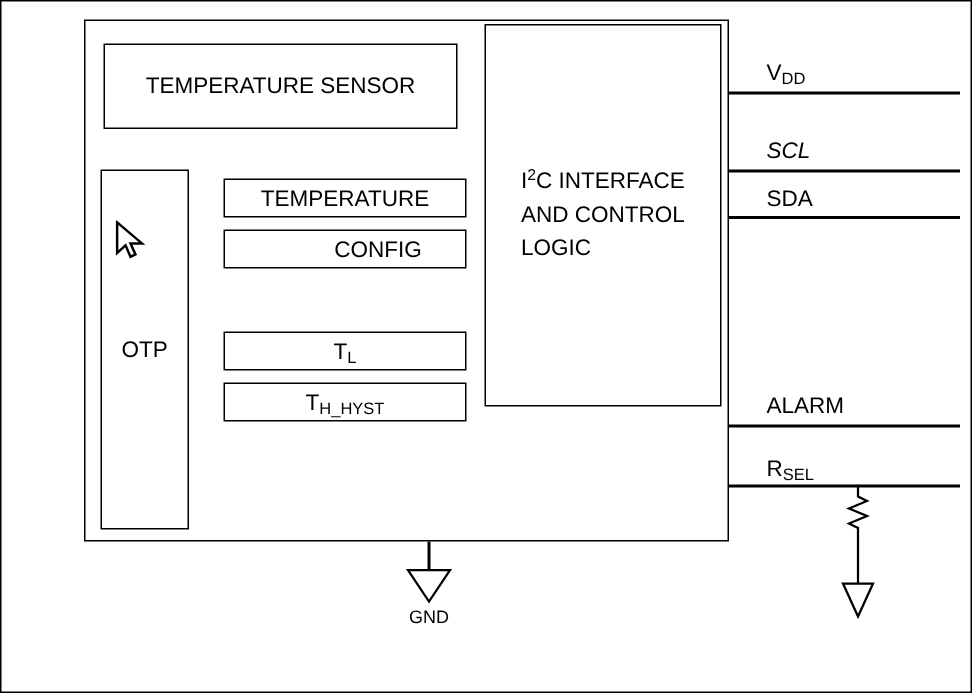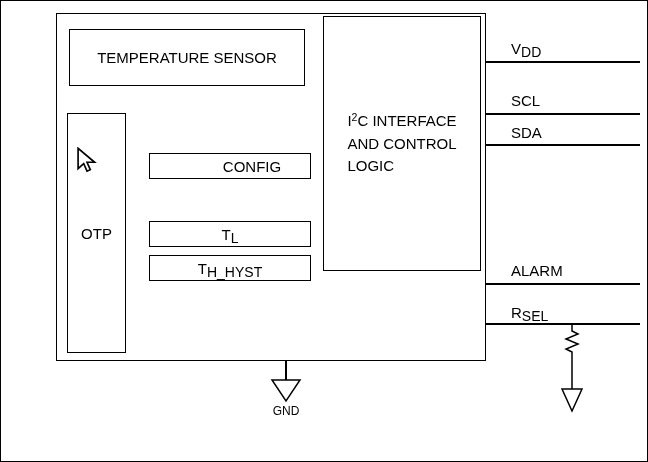--- a/index.html
+++ b/index.html
@@ -10,24 +10,24 @@
          display:flex; align-items:center; justify-content:center;
          text-align:left; font-size:15px; }
   .chip { left:55px; top:12px; width:430px; height:348px; }
   .ts   { left:68px; top:28px; width:236px; height:57px; }
   .otp  { left:66px; top:112px; width:59px; height:240px; }
   .i2c  { left:322px; top:15px; width:158px; height:255px; line-height:22px; }
   .reg  { left:148px; width:162px; height:26px; }
   .reg1 { top:118px; } .reg2 { top:152px;padding-left:44px; } .reg3 { top:186px; }
   .reg4 { top:220px; } .reg5 { top:254px; } .reg6 { top:288px; }
   .reg7 { top:321px; }
-  .sub  { font-size:14px; position:relative; top:3px; }
+  .sub  { font-size:11px; position:relative; top:3px; }
   .sup  { font-size:10.5px; position:relative; top:-5px; }
   .pinlabel { position:absolute; left:510px; font-size:15px; white-space:nowrap; }
-  .pl-vdd { top:39px; } .pl-scl { top:91px; } .pl-sda { top:123px; }
+  .pl-vdd { top:39px; } .pl-scl { top:91px;font-style:italic; } .pl-sda { top:123px; }
   .pl-alarm { top:261px; } .pl-rsel { top:303px; }
   .hline { position:absolute; left:485px; width:154px; height:1.5px; background:#000; }
   .ln-vdd { top:60px; } .ln-scl { top:112px; } .ln-sda { top:143px; }
   .ln-alarm { top:282px; } .ln-rsel { top:322px; }
   .vline { position:absolute; width:1.5px; background:#000; }
   .gnd-stem { left:284px; top:360px; height:19px; }
   .gnd-tri { position:absolute; left:269px; top:377px; }
   .gnd-label { position:absolute; left:257px; top:403px; width:56px; text-align:center; font-size:12px; }
   .resistor { position:absolute; left:557px; top:322px; }
   .cursor { position:absolute; left:73px; top:146px; }
@@ -49,20 +49,23 @@
   <div class="box otp">
     <span>OTP</span>
   </div>
 
   
   <svg class="cursor" width="26" height="28" viewBox="0 0 20 22">
     <polygon points="3,1 3,17 7.4,13 10,19 12.6,17.8 10,12 16,12" fill="#ffffff" stroke="#000000" stroke-width="1.3" stroke-linejoin="miter"></polygon>
   </svg>
 
   
+  <div class="box reg reg1">
+    <span><span>TEMPERATURE</span><span class="sub"></span></span>
+  </div>
   <div class="box reg reg2">
     <span><span>CONFIG</span><span class="sub"></span></span>
   </div>
   <div class="box reg reg4">
     <span><span>T</span><span class="sub">L</span></span>
   </div>
   <div class="box reg reg5">
     <span><span>T</span><span class="sub">H_HYST</span></span>
   </div>
 

